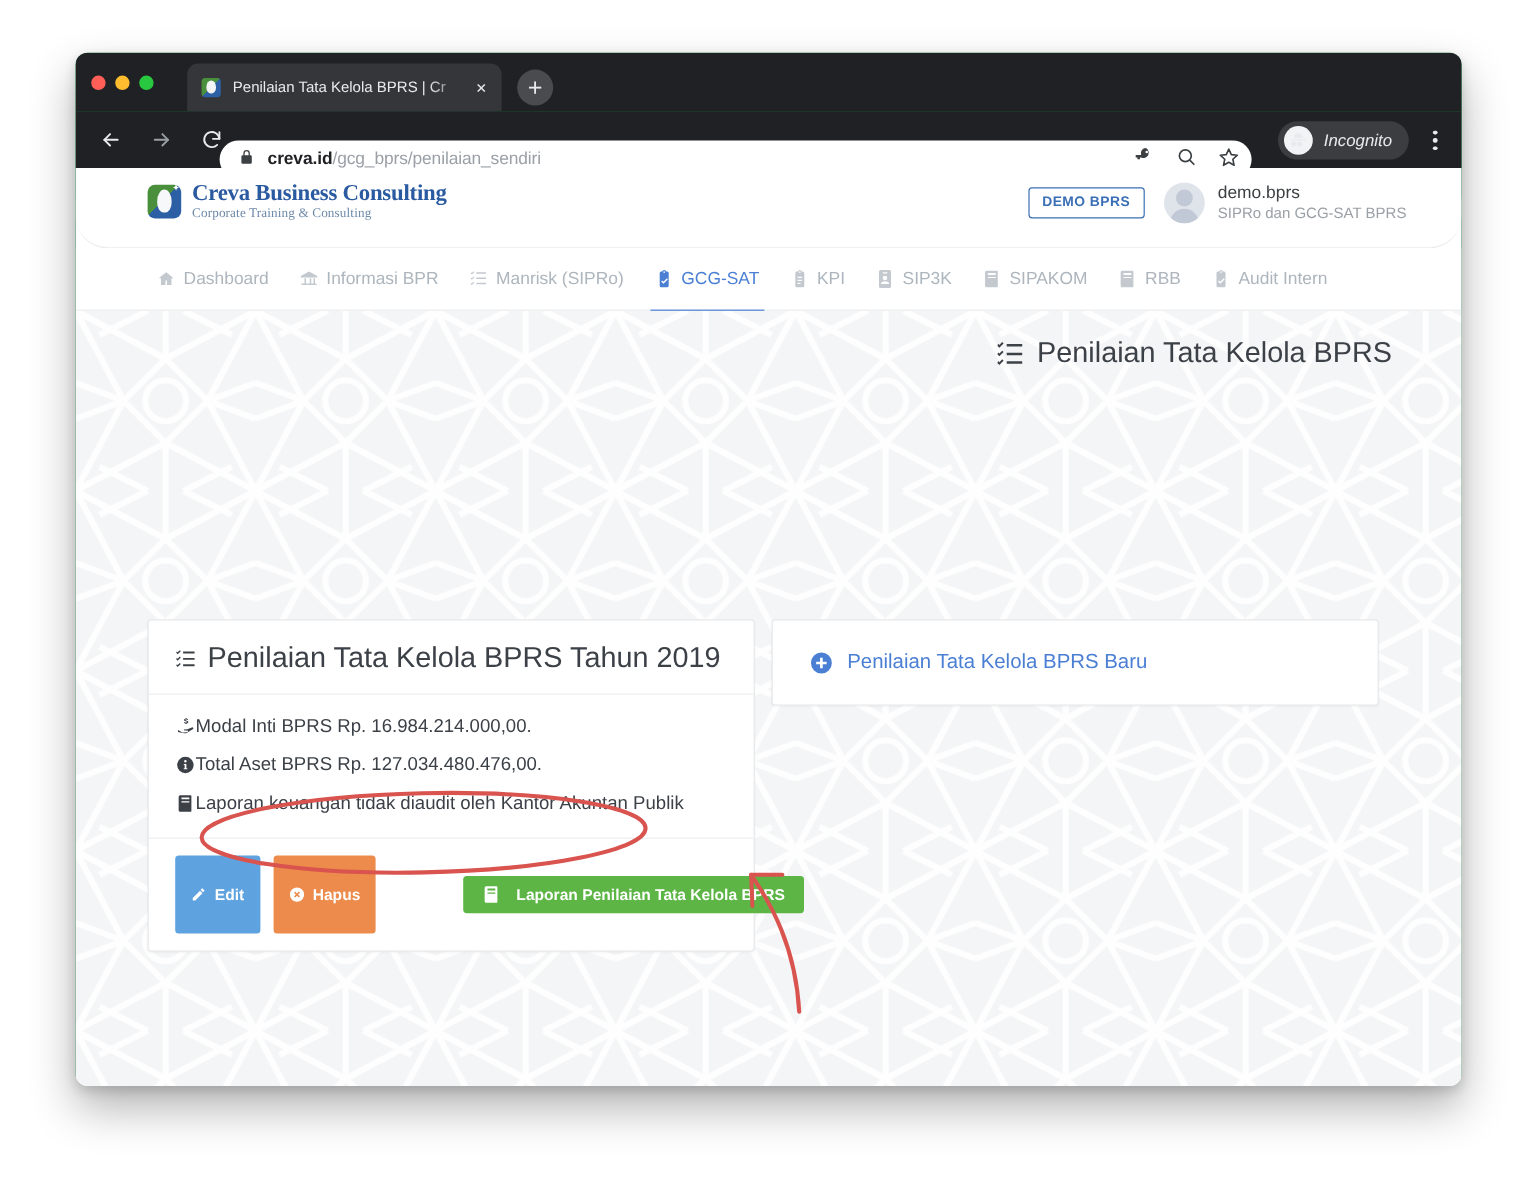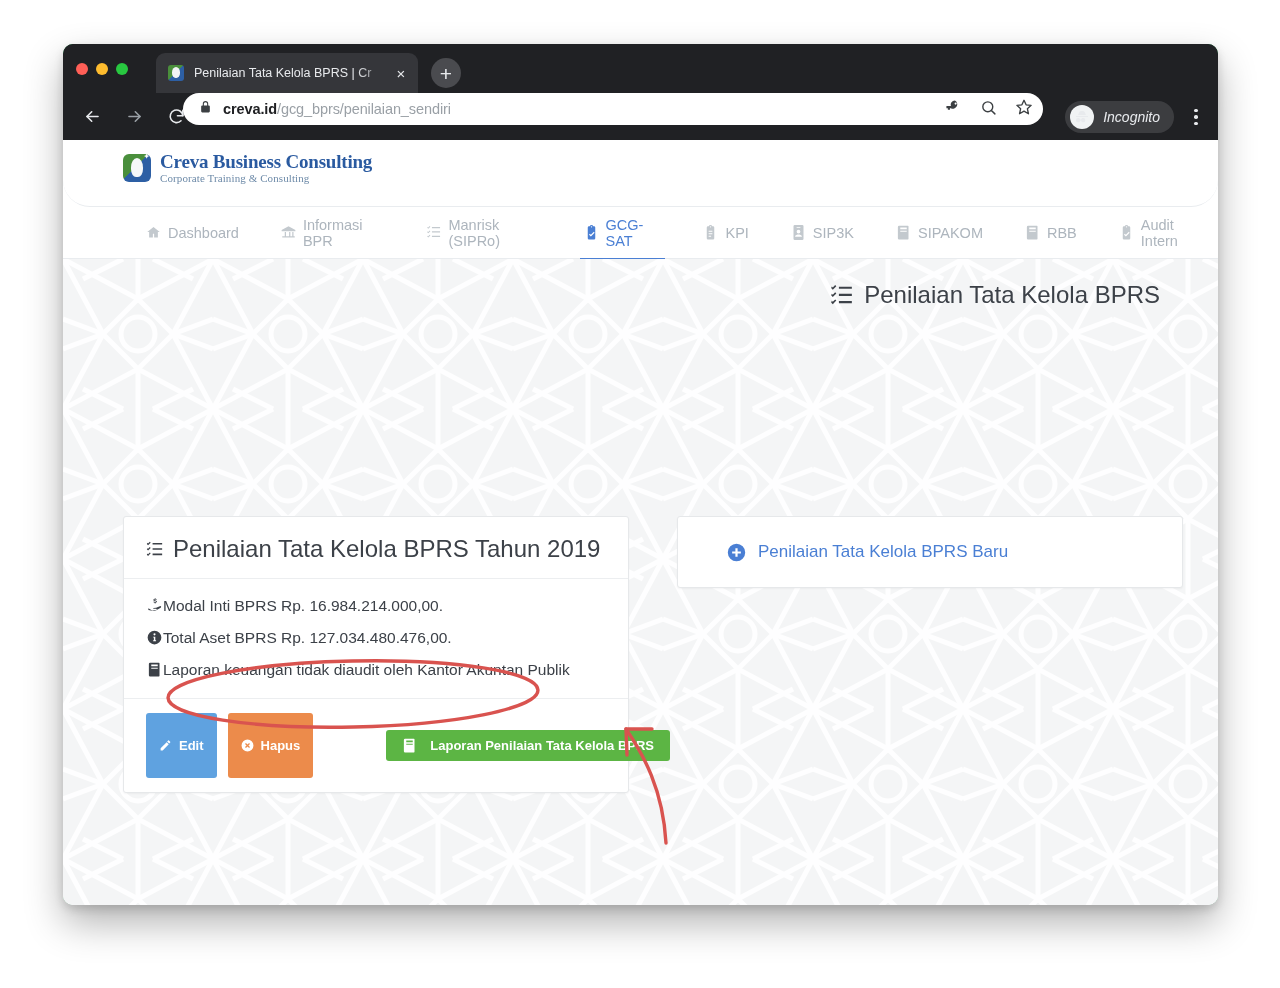--- a/index.html
+++ b/index.html
@@ -84,21 +84,21 @@
   .nav-btn {
     width: 34px; height: 34px; margin-left: 8px;
     display:flex; align-items:center; justify-content:center;
     color:#e8eaed;
   }
   .nav-btn:first-child { margin-left: 12px; }
   .nav-btn svg { display:block; }
   .nav-btn.disabled { color:#9aa0a6; }
 
   .omnibox {
-    position:absolute; left: 120px; top: 0;
+    position:absolute; left: 120px; top: 24px;
     width: 860px; height: 32px;
     background:#ffffff; border-radius: 16px;
     display:flex; align-items:center;
     padding: 0 12px 0 16px;
   }
   .lock-icon { flex:0 0 13px; margin-right:11px; color:#3c4043; }
   .url { font-size:14.5px; color:#9aa0a6; white-space:nowrap; letter-spacing:-0.1px;}
   .url b { color:#202124; font-weight:700; }
   .omni-icons { position:absolute; right:10px; top:0; height:32px; display:flex; align-items:center; gap:18px; color:#3c4043;}
 
@@ -167,21 +167,21 @@
     position:relative; overflow:hidden; flex:0 0 34px;
   }
   .avatar::before{content:"";position:absolute;left:10px;top:6px;width:14px;height:14px;border-radius:50%;background:#c2c9d6;}
   .avatar::after{content:"";position:absolute;left:5px;top:22px;width:24px;height:18px;border-radius:12px 12px 0 0;background:#c2c9d6;}
   .user-name { font-size:14.5px; color:#3c4043; line-height:1.25; }
   .user-role { font-size:12.5px; color:#9aa0a6; line-height:1.3; }
 
   .nav {
     height:52px; background:#fff; position:relative;
     border-bottom:1px solid #e9ecef;
-    display:flex; align-items:center; padding-left:70px; gap:16px;
+    display:flex; align-items:center; padding-left:55px; gap:0;
   }
   .nav-item {
     display:flex; align-items:center; gap:7px;
     font-size:14.5px; color:#adb5bd;
     height:52px; padding:0 13px;
     position:relative;
   }
   .nav-item .ni { display:flex; align-items:center; color:#c3c9ce;}
   .nav-item.active { color:#4a7fd4; }
   .nav-item.active .ni { color:#4a7fd4; }
@@ -244,27 +244,27 @@
     border-radius:3px; padding:25px 13px;
     white-space:nowrap;
   }
   .btn .bi { display:flex; align-items:center; }
   .btn-edit { background:#5fa2e0; }
   .btn-delete { background:#ec8b4b; }
   .btn-report { background:#5cb544; margin-left:62px; padding:8px 16px; }
   .btn-report .bi { margin-right:6px; }
 
   .side-card {
-    position:absolute; left:614px; top:257px;
+    position:absolute; left:580px; top:257px;
     width:506px; height:72px;
     background:#fff;
     border:1px solid #e6e8ea;
     border-radius:3px;
     display:flex; align-items:center;
-    padding-left:49px; gap:12px;
+    padding-left:31px; gap:12px;
     box-shadow:0 1px 2px rgba(0,0,0,0.04);
   }
   .side-card-link {
     font-size:17px; color:#4a7fd4;
     display:flex; align-items:center; gap:12px;
   }
   .side-card-link .pi { display:flex; align-items:center; color:#4a7fd4;}
 
   .annot { position:absolute; inset:0; pointer-events:none; }
 </style>
@@ -356,20 +356,30 @@
 
     <div class="site-header">
       <div class="logo">
         <span class="logo-mark"></span>
         <span class="logo-text">
           <div class="logo-main">Creva Business Consulting</div>
           <div class="logo-sub">Corporate Training &amp; Consulting</div>
         </span>
       </div>
 
+      <div class="header-right">
+        <div class="demo-badge">DEMO BPRS</div>
+        <div class="user-box">
+          <span class="avatar"></span>
+          <span>
+            <div class="user-name">demo.bprs</div>
+            <div class="user-role">SIPRo dan GCG-SAT BPRS</div>
+          </span>
+        </div>
+      </div>
     </div>
 
     <div class="nav">
 
       <div class="nav-item">
         <span class="ni">
           <svg width="15" height="15" viewBox="0 0 24 24" fill="currentColor">
               <path d="M12 3L2 11h3v9h6v-6h2v6h6v-9h3L12 3z"></path>
             </svg>
         </span>

